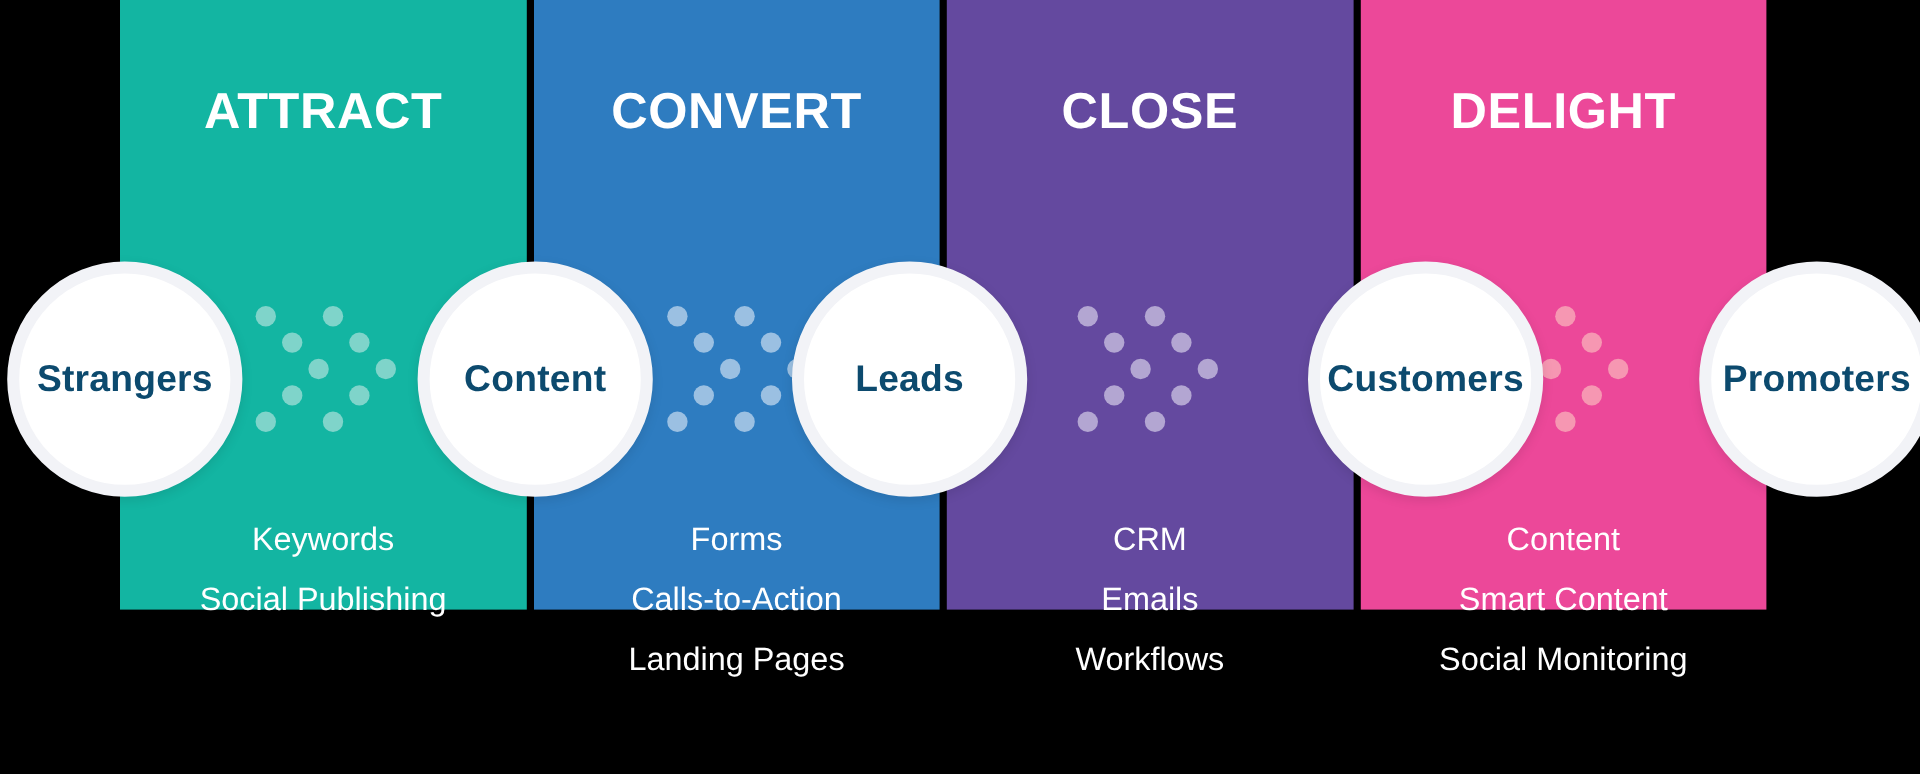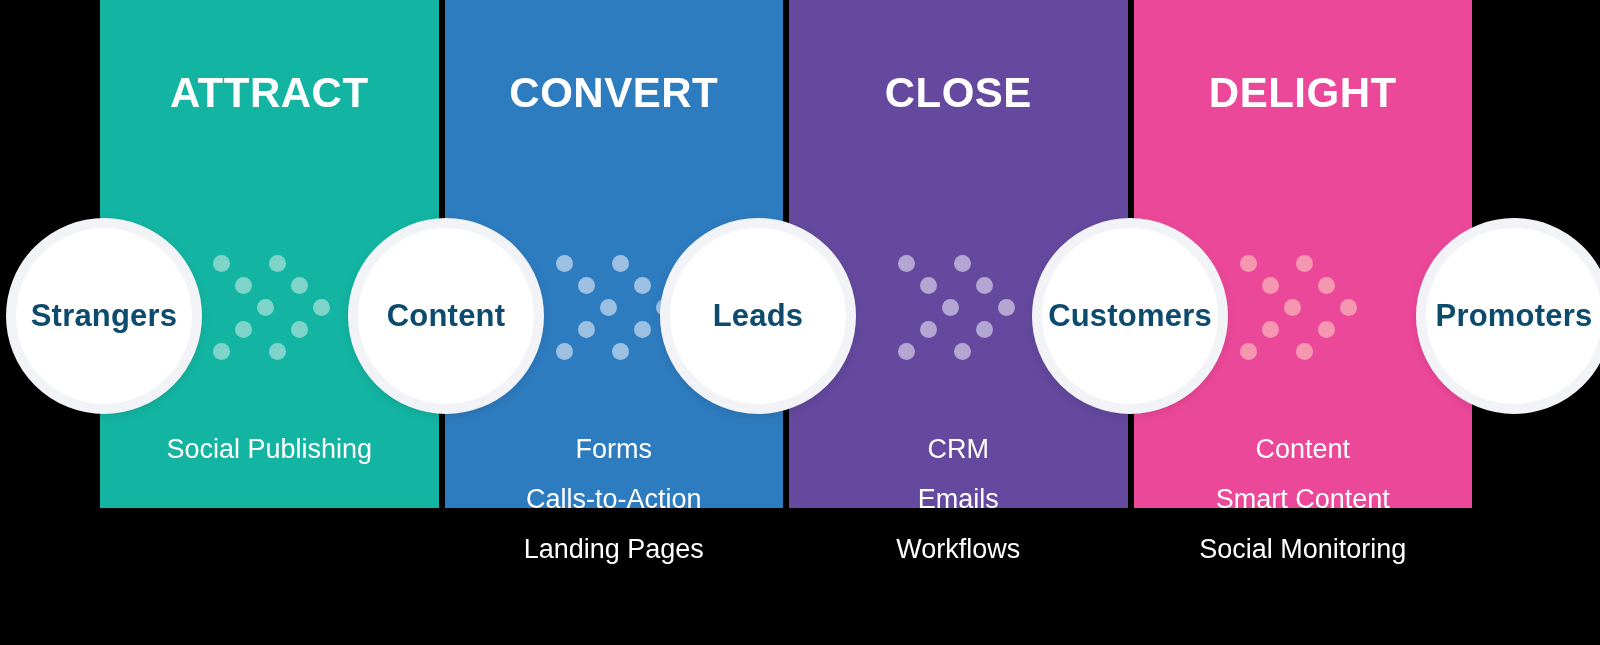--- a/index.html
+++ b/index.html
@@ -105,20 +105,21 @@
 </head>
 <body>
 
 <div id="stage" style="background: rgb(0, 0, 0);">
 
   <div class="columns">
 
     <div class="stage-col" style="background: rgb(19, 181, 162);">
       <div class="stage-title">ATTRACT</div>
       <div class="stage-tactics">
+        <span class="tactic">Keywords</span>
         <span class="tactic">Social Publishing</span>
       </div>
     </div>
 
     <div class="stage-col" style="background: rgb(46, 124, 192);">
       <div class="stage-title">CONVERT</div>
       <div class="stage-tactics">
         <span class="tactic">Forms</span>
         <span class="tactic">Calls-to-Action</span>
         <span class="tactic">Landing Pages</span>
@@ -199,21 +200,21 @@
   <div id="node-layer">
       <div class="node" style="left: 6px;">
         <span class="node-label">Strangers</span>
       </div>
       <div class="node" style="left: 348px;">
         <span class="node-label">Content</span>
       </div>
       <div class="node" style="left: 660px;">
         <span class="node-label">Leads</span>
       </div>
-      <div class="node" style="left: 1032px;">
+      <div class="node" style="left: 1090px;">
         <span class="node-label">Customers</span>
       </div>
       <div class="node" style="left: 1416px;">
         <span class="node-label">Promoters</span>
       </div>
     </div>
 
 </div>
 
 </body></html>

